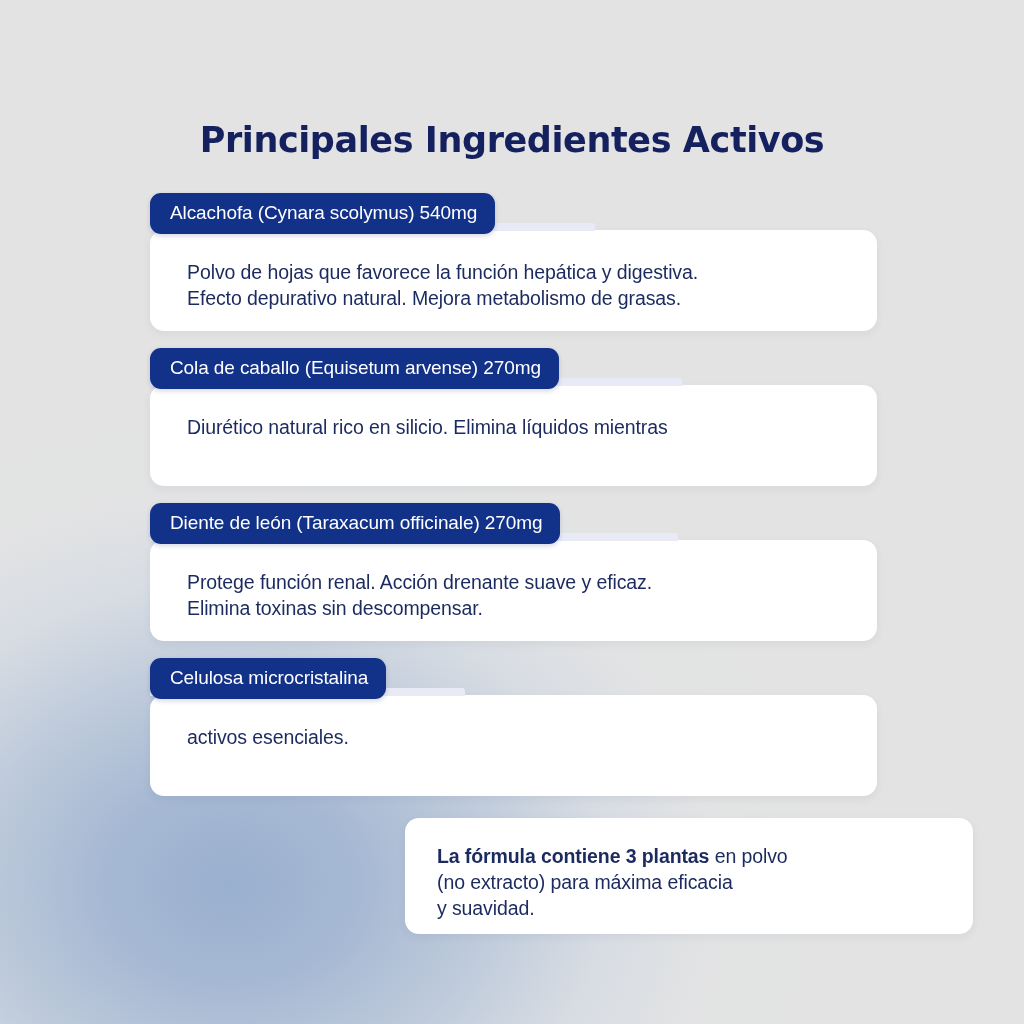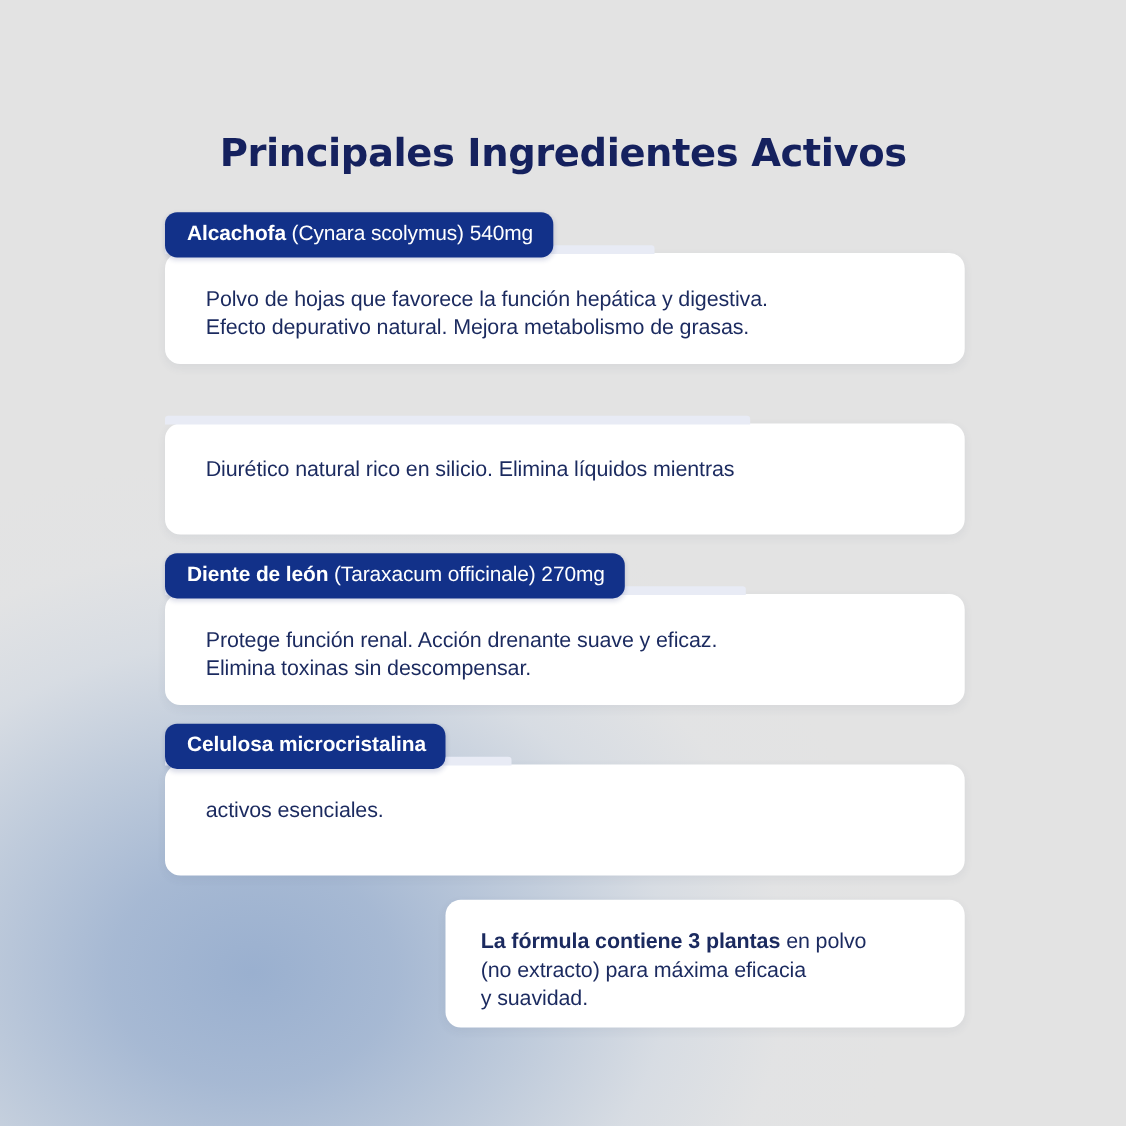--- a/index.html
+++ b/index.html
@@ -97,21 +97,21 @@
     border-radius: 11px;
     padding: 9px 18px 10px 20px;
     font-size: 19px;
     line-height: 22px;
     white-space: nowrap;
     letter-spacing: -0.1px;
     box-shadow: 0 2px 5px rgba(20,40,110,0.18);
   }
 
   .badge .name {
-    font-weight: 700;
+    font-weight: 400;
   }
 
   .badge .latin,
   .badge .dose {
     font-weight: 400;
   }
 
   
   .seam {
     position: absolute;
@@ -126,21 +126,21 @@
   #card-0 { top: 230px; height: 101px; }
   #card-1 { top: 385px; height: 101px; }
   #card-2 { top: 540px; height: 101px; }
   #card-3 { top: 695px; height: 101px; }
 
   
   #note-card {
     position: absolute;
     left: 405px;
     top: 818px;
-    width: 472px;
+    width: 568px;
     height: 116px;
     background: #ffffff;
     border-radius: 14px;
     box-shadow: 0 3px 9px rgba(60,70,100,0.07);
   }
 
   #note-card .note-body {
     padding: 25px 28px 22px 32px;
     font-size: 19.5px;
     line-height: 26px;
@@ -174,20 +174,23 @@
         <span class="name">Alcachofa</span><span> </span><span class="latin">(Cynara scolymus)</span><span> </span><span class="dose">540mg</span>
       </div>
       <div class="card-body">
         <span class="line">Polvo de hojas que favorece la función hepática y digestiva.</span>
         <span class="line">Efecto depurativo natural. Mejora metabolismo de grasas.</span>
       </div>
     </div>
 
     <div class="card" id="card-1">
       <div class="seam" style="width:532px;"></div>
+      <div class="badge">
+        <span class="name">Cola de caballo</span><span> </span><span class="latin">(Equisetum arvense)</span><span> </span><span class="dose">270mg</span>
+      </div>
       <div class="card-body">
         <span class="line">Diurético natural rico en silicio. Elimina líquidos mientras</span>
       </div>
     </div>
 
     <div class="card" id="card-2">
       <div class="seam" style="width:528px;"></div>
       <div class="badge">
         <span class="name">Diente de león</span><span> </span><span class="latin">(Taraxacum officinale)</span><span> </span><span class="dose">270mg</span>
       </div>

